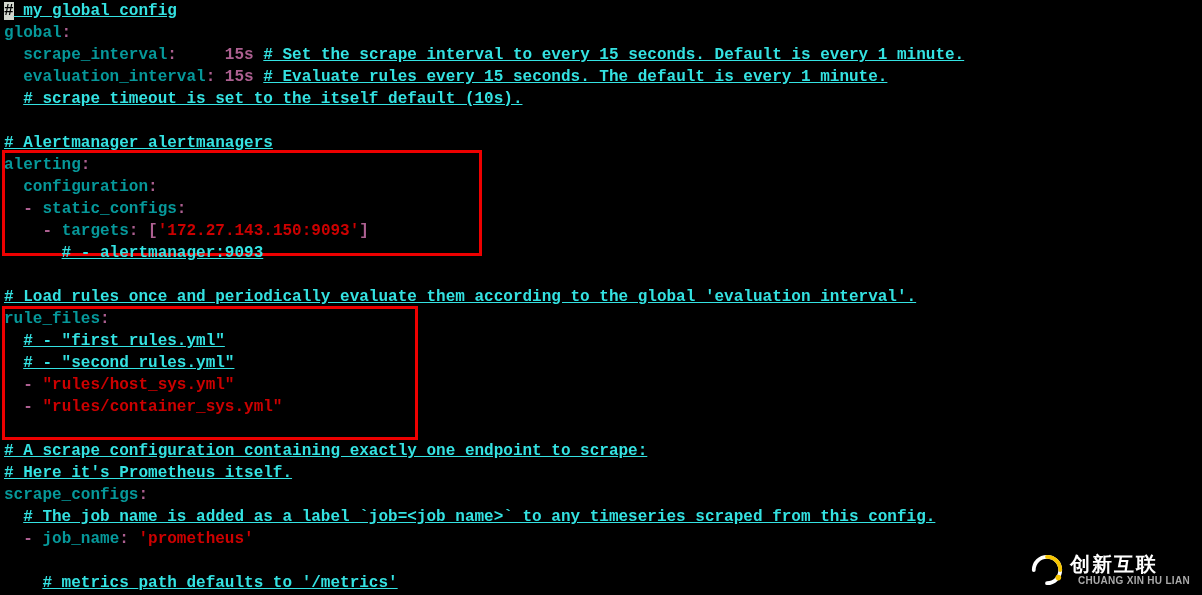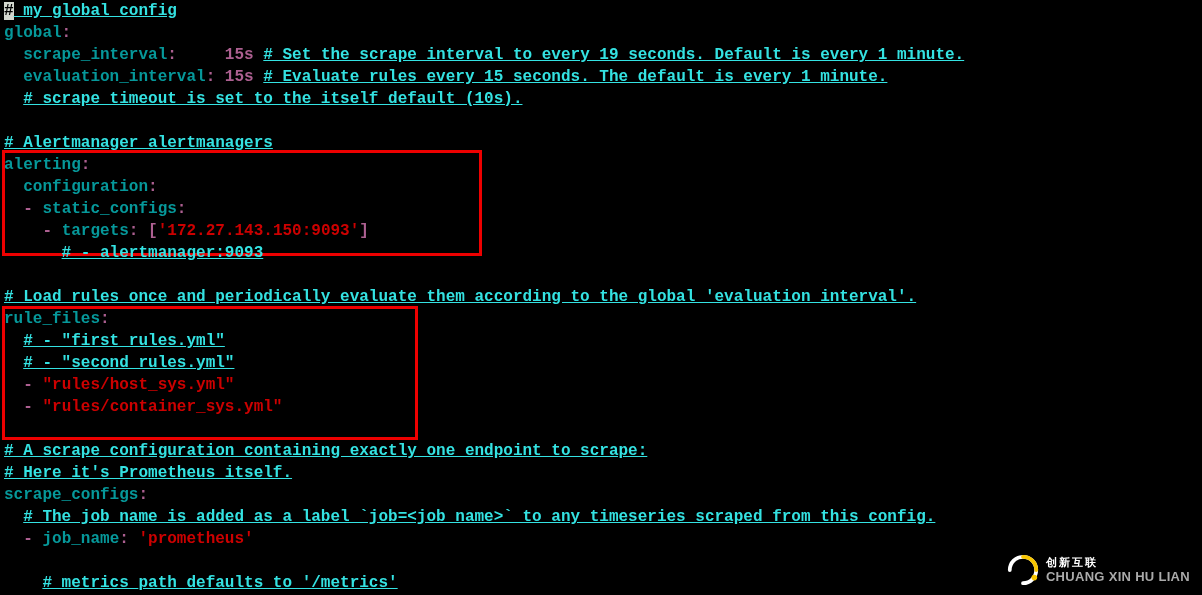--- a/index.html
+++ b/index.html
@@ -43,32 +43,32 @@
     display: flex;
     align-items: center;
     gap: 6px;
     font-family: sans-serif;
   }
   .logo-icon {
     width: 34px; height: 34px;
     position: relative;
   }
   .logo-text { display:flex; flex-direction:column; line-height:1; }
-  .logo-text .zh { font-size: 11px; font-weight: bold; color:#fff; letter-spacing:2px; }
-  .logo-text .en { font-size: 13px; color:#aaa; letter-spacing:0.3px; margin-top:2px; }
+  .logo-text .zh { font-size: 20px; font-weight: bold; color:#fff; letter-spacing:2px; }
+  .logo-text .en { font-size: 10px; color:#aaa; letter-spacing:0.3px; margin-top:2px;margin-left:8px; }
 </style>
 </head>
 <body>
 
 <div class="redbox" style="left:2px; top:150px; width:474px; height:100px;"></div>
 <div class="redbox" style="left:2px; top:306px; width:410px; height:128px;"></div>
 
 <pre><span class="cursor-bg">#</span><span class="c-cyan"> my global config</span>
 <span class="c-teal">global</span><span class="c-pink">:</span>
-  <span class="c-teal">scrape_interval</span><span class="c-pink">:</span>     <span class="c-pink">15s</span> <span class="c-cyan"># Set the scrape interval to every 19 seconds. Default is every 1 minute.</span>
+  <span class="c-teal">scrape_interval</span><span class="c-pink">:</span>     <span class="c-pink">15s</span> <span class="c-cyan"># Set the scrape interval to every 15 seconds. Default is every 1 minute.</span>
   <span class="c-teal">evaluation_interval</span><span class="c-pink">:</span> <span class="c-pink">15s</span> <span class="c-cyan"># Evaluate rules every 15 seconds. The default is every 1 minute.</span>
   <span class="c-cyan"># scrape_timeout is set to the itself default (10s).</span>
 
 <span class="c-cyan"># Alertmanager alertmanagers</span>
 <span class="c-teal">alerting</span><span class="c-pink">:</span>
   <span class="c-teal">configuration</span><span class="c-pink">:</span>
   <span class="c-pink">-</span> <span class="c-teal">static_configs</span><span class="c-pink">:</span>
     <span class="c-pink">-</span> <span class="c-teal">targets</span><span class="c-pink">:</span> <span class="c-pink">[</span><span class="c-red">'172.27.143.150:9093'</span><span class="c-pink">]</span>
       <span class="c-cyan"># - alertmanager:9093</span>
 

